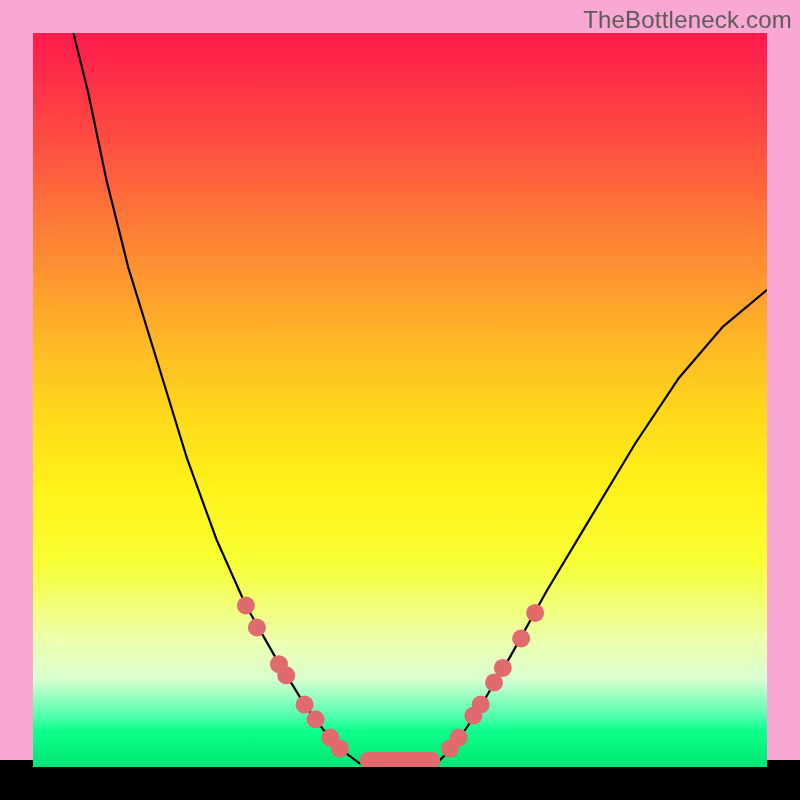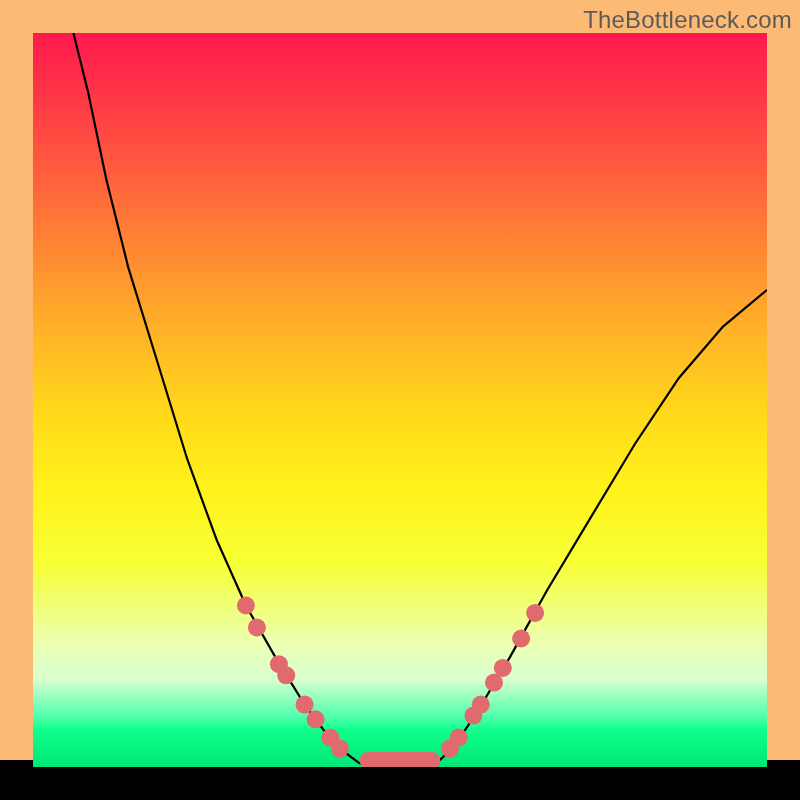--- a/index.html
+++ b/index.html
@@ -1,21 +1,21 @@
 <!DOCTYPE html>
 <html><head>
 <meta charset="utf-8">
 <style>
   * { margin: 0; padding: 0; box-sizing: border-box; }
   html, body { width: 800px; height: 800px; overflow: hidden; background: #000; }
   .stage {
     position: relative;
     width: 800px;
     height: 760px;
-    background: #fdba74;
+    background: #f9a8d4;
   }
   .plot-area {
     position: absolute;
     left: 33px;
     top: 33px;
     width: 734px;
     height: 734px;
     background: linear-gradient(to bottom,
       #ff1a4d 0%,
       #ff3547 8%,

